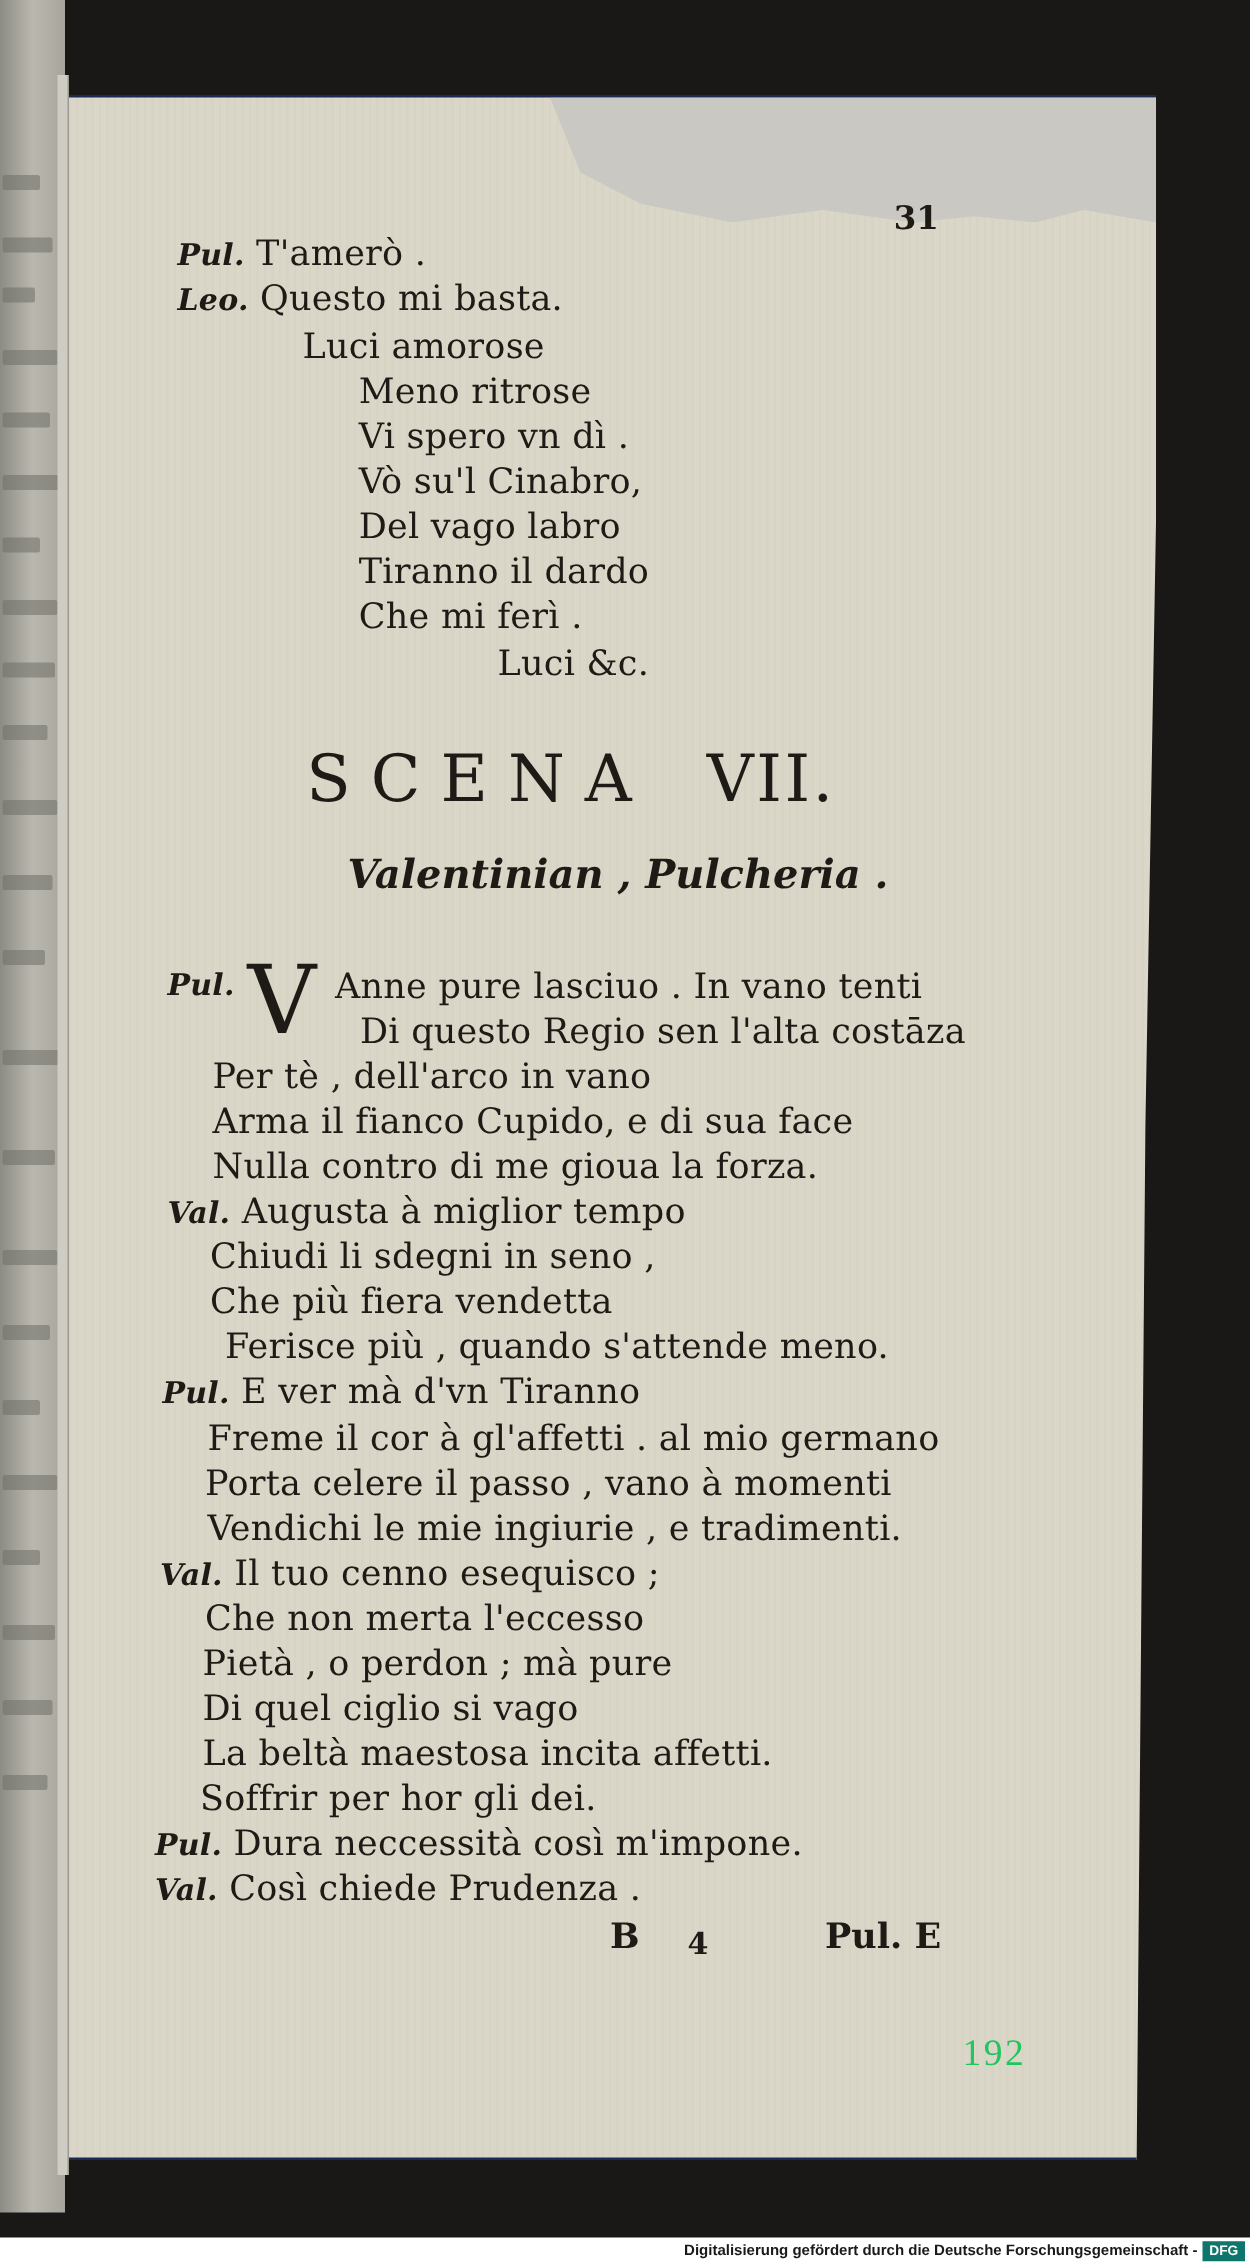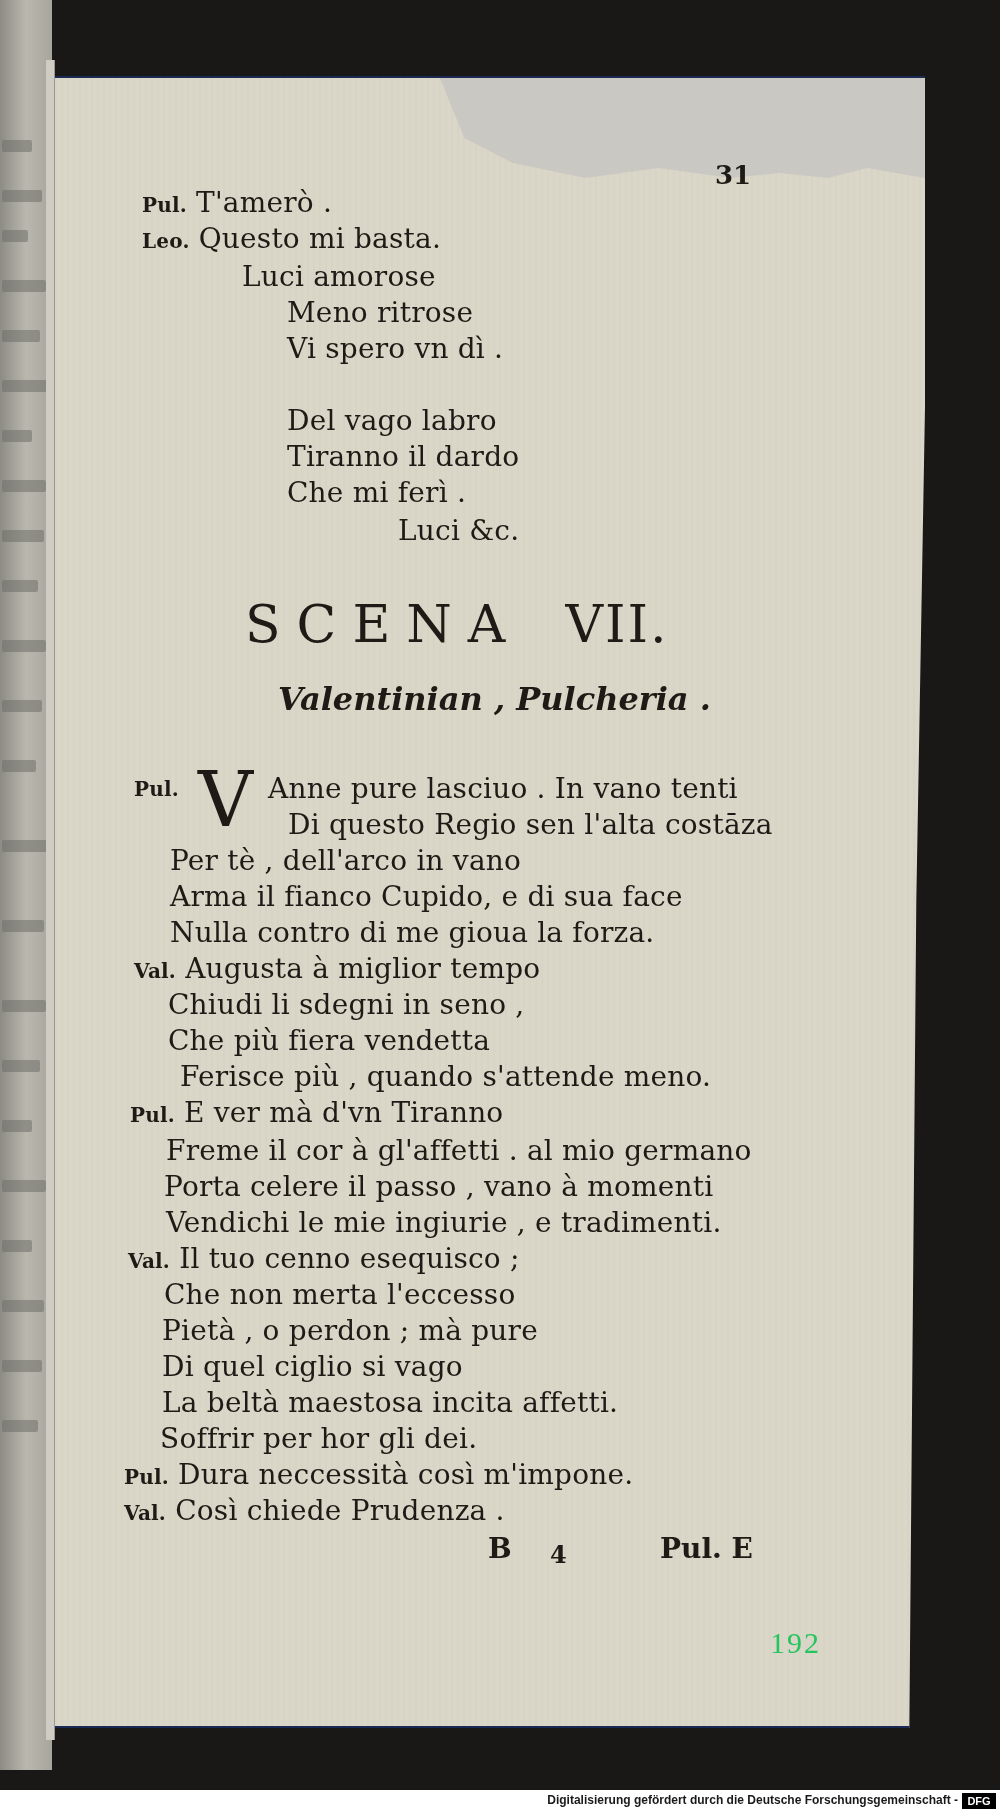--- a/index.html
+++ b/index.html
@@ -23,33 +23,33 @@
       background-image: repeating-linear-gradient(90deg, rgba(0,0,0,0.015) 0 2px, transparent 2px 6px);
       border-top: 2px solid #1b2a55; border-bottom: 2px solid #1b2a55;
       clip-path: polygon(0 0, 100% 0, 100% 20%, 99% 50%, 98.2% 100%, 0 100%);
     }
     .stain {
       position: absolute; left: 385px; top: 0; width: 485px; height: 100px;
       background: #c9c8c3;
       clip-path: polygon(0 0,100% 0,100% 100%,88% 90%,80% 100%,70% 95%,60% 100%,45% 90%,30% 100%,15% 85%,5% 60%);
     }
     .line { position: absolute; white-space: nowrap; color: #1e1b16; font-size: 28px; letter-spacing: 0.2px; }
-    .spk { font-weight: bold; font-size: 20px; }
+    .spk { font-style: italic; font-weight: bold; font-size: 24px; }
     .running-head { position: absolute; left: 300px; top: 146px; font-size: 32px; font-style: italic; font-weight: bold; letter-spacing: 18px; color: #201d18; }
     .running-head .faded { color: #57544e; opacity: .8; }
     .folio { position: absolute; left: 715px; top: 160px; font-size: 26px; font-weight: bold; color: #1e1b16; }
     .scene-title { position: absolute; left: 245px; top: 594px; font-size: 52px; letter-spacing: 16px; color: #1e1b16; }
     .scene-title .num { margin-left: 44px; letter-spacing: 2px; }
     .persons { position: absolute; left: 278px; top: 680px; font-size: 32px; font-style: italic; font-weight: bold; color: #1e1b16; }
     .dropcap { position: absolute; left: 198px; top: 762px; font-size: 76px; line-height: 76px; color: #1e1b16; }
     .sig { position: absolute; top: 1532px; font-size: 28px; font-weight: bold; color: #1e1b16; }
     .pencil { position: absolute; left: 770px; top: 1626px; font-size: 30px; color: #22c55e; font-family: Liberation Serif, serif; letter-spacing: 2px; }
     .footer { position: absolute; left: 0; top: 1790px; width: 1000px; height: 22px; background: #ffffff; }
     .footer-text { position: absolute; right: 42px; top: 3px; font-family: "Liberation Sans", sans-serif; font-size: 12px; font-weight: bold; color: #1a1a1a; }
-    .dfg-logo { position: absolute; right: 4px; top: 3px; width: 34px; height: 16px; background: #000000; color: #fff; font-family: "Liberation Sans", sans-serif; font-size: 11px; font-weight: bold; text-align: center; line-height: 16px; }
+    .dfg-logo { position: absolute; right: 4px; top: 3px; width: 34px; height: 16px; background: #0f766e; color: #fff; font-family: "Liberation Sans", sans-serif; font-size: 11px; font-weight: bold; text-align: center; line-height: 16px; }
   </style>
 </head>
 <body>
 
 <div class="scan">
   <div class="prev-page">
     <div class="blur-line" style="top:140px;width:30px"></div>
     <div class="blur-line" style="top:190px;width:40px"></div>
     <div class="blur-line" style="top:230px;width:26px"></div>
     <div class="blur-line" style="top:280px;width:44px"></div>
@@ -79,20 +79,21 @@
     <div class="stain"></div>
   </div>
 
   <div class="folio">31</div>
 
   <div class="line" style="left:142px;top:186px"><span class="spk">Pul.</span> <span>T'amerò .</span></div>
   <div class="line" style="left:142px;top:222px"><span class="spk">Leo.</span> <span>Questo mi basta.</span></div>
   <div class="line" style="left:242px;top:260px">Luci amorose</div>
   <div class="line" style="left:287px;top:296px">Meno ritrose</div>
   <div class="line" style="left:287px;top:332px">Vi spero vn dì .</div>
+  <div class="line" style="left:287px;top:368px">Vò su'l Cinabro,</div>
   <div class="line" style="left:287px;top:404px">Del vago labro</div>
   <div class="line" style="left:287px;top:440px">Tiranno il dardo</div>
   <div class="line" style="left:287px;top:476px">Che mi ferì .</div>
   <div class="line" style="left:398px;top:514px">Luci &amp;c.</div>
 
   <div class="scene-title">
     <span>SCENA</span><span class="num">VII.</span>
   </div>
   <div class="persons">Valentinian , Pulcheria .</div>
 

